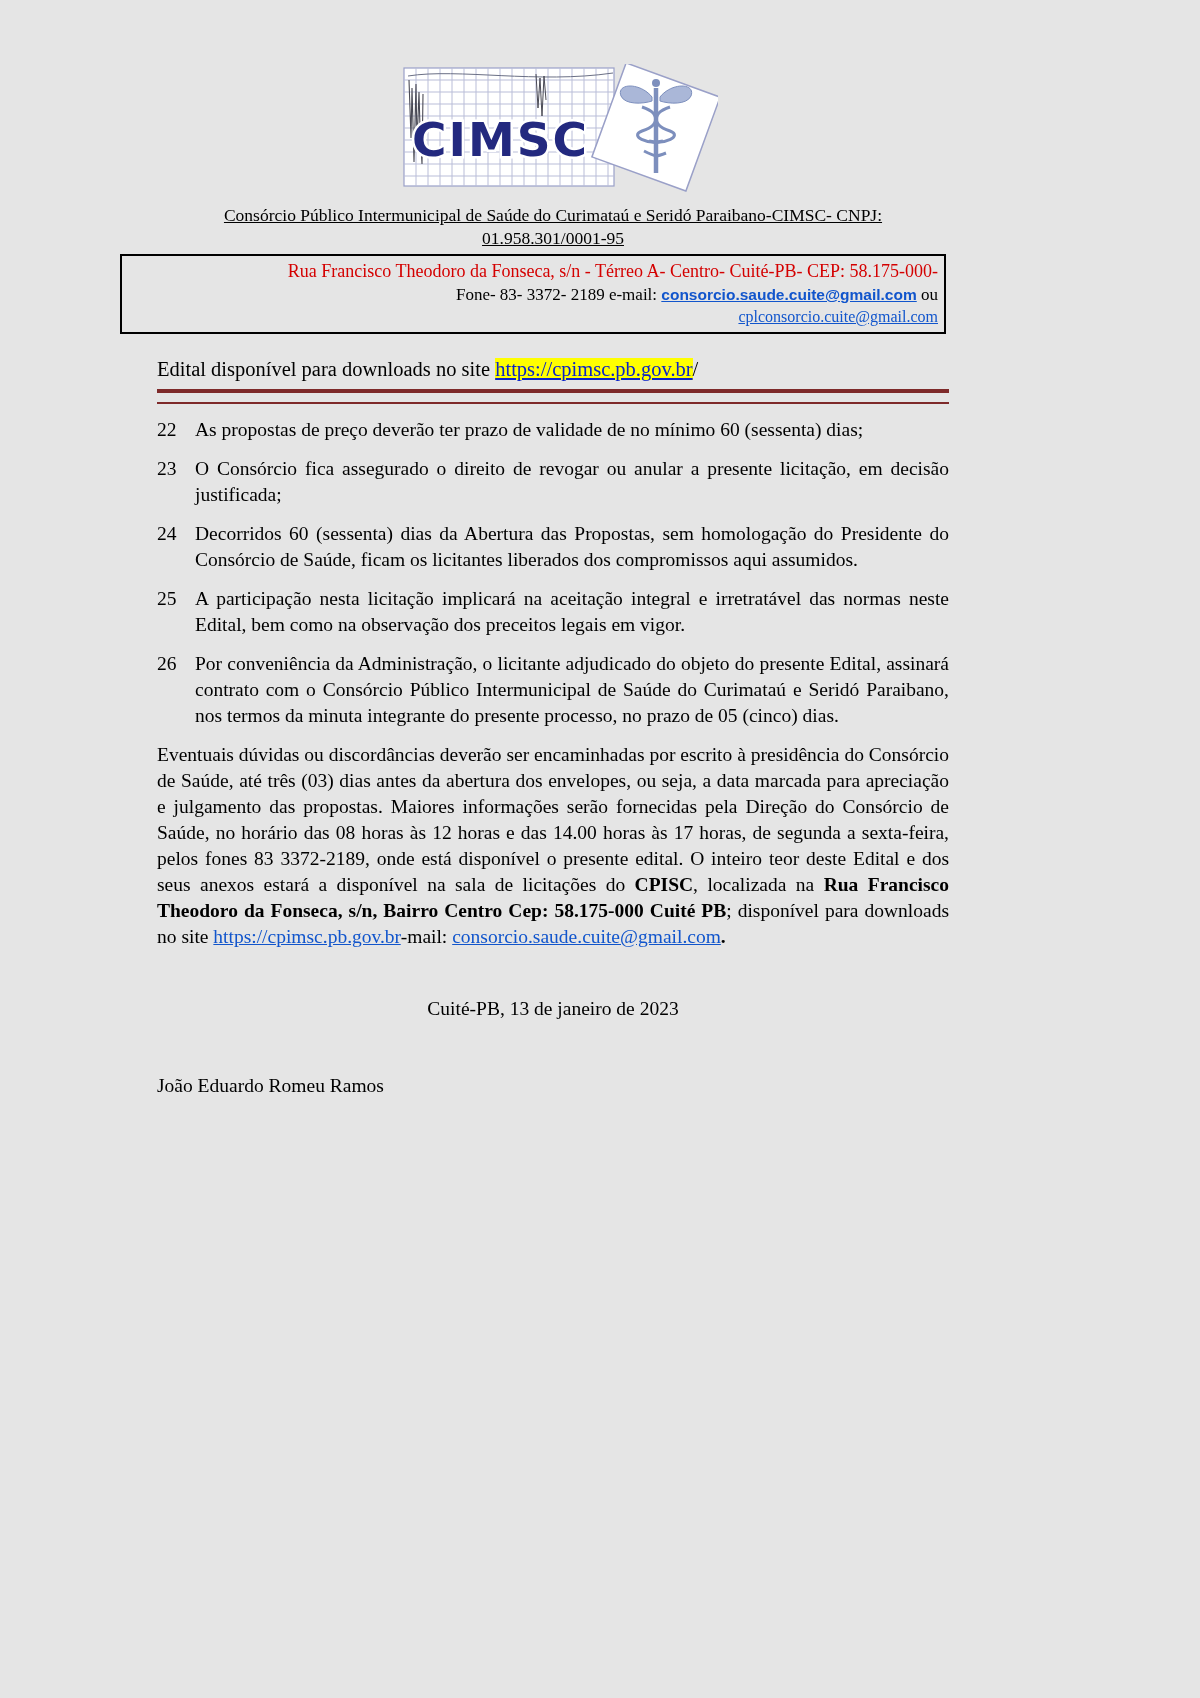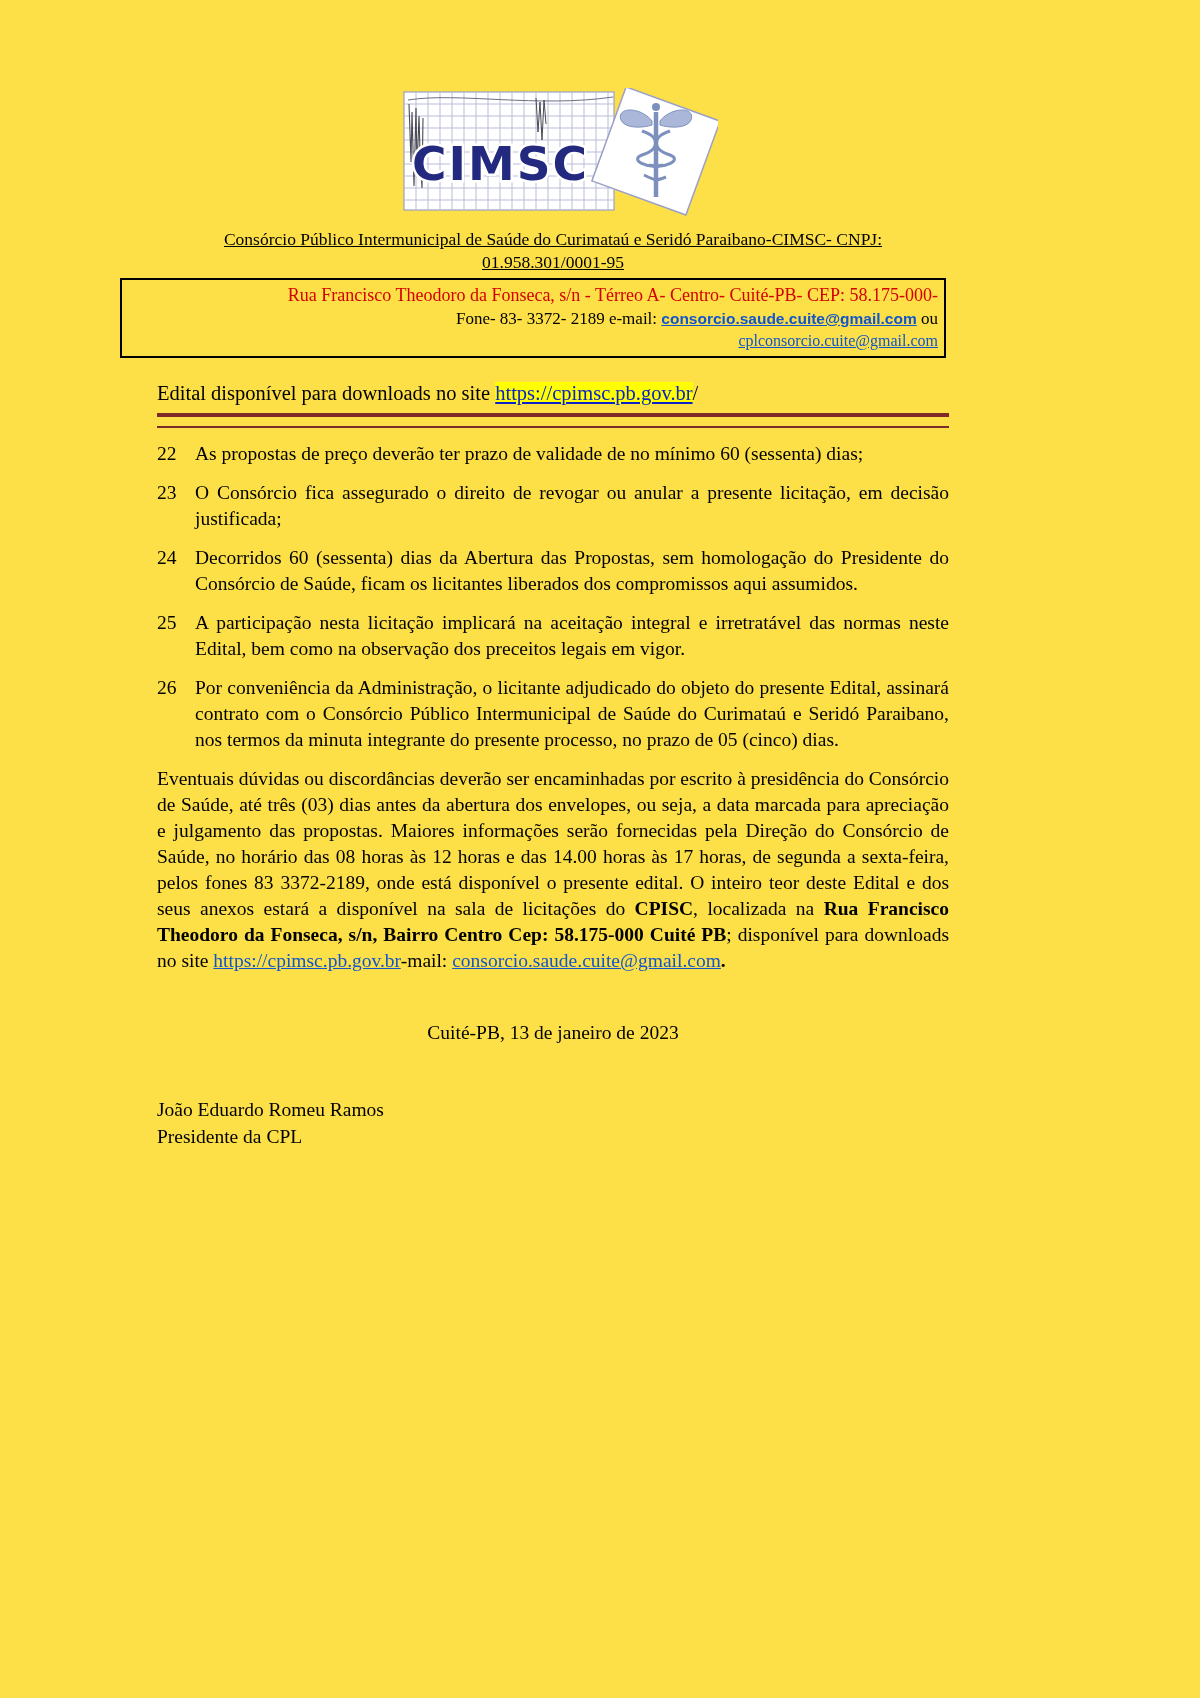--- a/index.html
+++ b/index.html
@@ -1,17 +1,17 @@
 <!DOCTYPE html>
 <html><head>
 <meta charset="utf-8">
 <style>
   html,body{margin:0;padding:0;}
   body{width:1200px;background:#ffffff;font-family:"Liberation Serif",serif;color:#000;}
-  .page{position:relative;width:1200px;height:1698px;overflow:hidden;padding-top:88px;box-sizing:border-box;background:#fde047;}
+  .page{position:relative;width:1200px;height:1698px;overflow:hidden;padding-top:64px;box-sizing:border-box;background:#e5e5e5;}
   .content{width:792px;margin-left:157px;}
   .logo-wrap{width:330px;margin:0 auto 8px auto;}
   .title{font-size:17.5px;font-weight:400;text-align:center;line-height:23px;margin-top:8px;}
   .title > div{text-decoration:underline;}
   .info-box{border:2px solid #000;width:826px;margin-left:-37px;margin-top:4px;text-align:right;padding:3px 6px 5px;box-sizing:border-box;}
   .address{color:#d40000;font-size:18px;line-height:24px;}
   .fone{font-size:17px;line-height:23px;}
   a{cursor:pointer;}
   .email-bold{font-family:"Liberation Sans",sans-serif;font-weight:700;font-size:15.5px;color:#1155cc;text-decoration:underline;}
   .email2-line{line-height:21px;}
@@ -99,17 +99,16 @@
 
 
     <div class="item">
       <div class="txt"><span>Eventuais dúvidas ou discordâncias deverão ser encaminhadas por escrito à presidência do Consórcio de Saúde, até três (03) dias antes da abertura dos envelopes, ou seja, a data marcada para apreciação e julgamento das propostas. Maiores informações serão fornecidas pela Direção do Consórcio de Saúde, no horário das 08 horas às 12 horas e das 14.00 horas às 17 horas, de segunda a sexta-feira, pelos fones 83 3372-2189, onde está disponível o presente edital. O inteiro teor deste Edital e dos seus anexos estará a disponível na sala de licitações do </span><b>CPISC</b><span>, localizada na </span><b>Rua Francisco Theodoro da Fonseca, s/n, Bairro Centro Cep: 58.175-000 Cuité PB</b><span>; disponível para downloads no site </span><a class="doc-link">https://cpimsc.pb.gov.br</a><span>-mail: </span><a class="doc-link">consorcio.saude.cuite@gmail.com</a><b>.</b></div>
     </div>
 
     <div class="date-line">Cuité-PB, 13 de janeiro de 2023</div>
 
     <div class="signature">
       <div>João Eduardo Romeu Ramos</div>
-      <div>Presidente da CPL</div>
     </div>
 
   </div>
 </div>
 
 </body></html>

